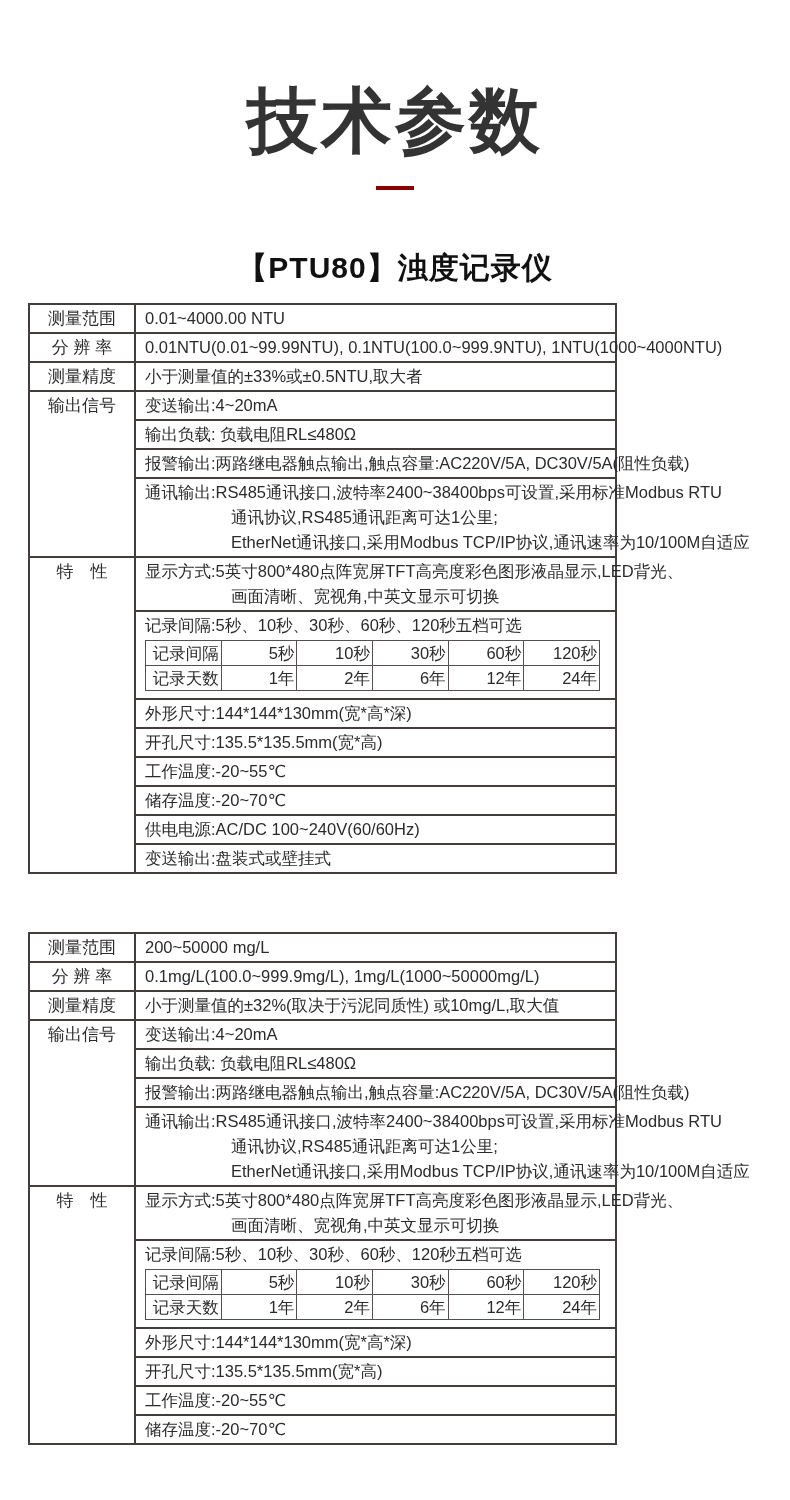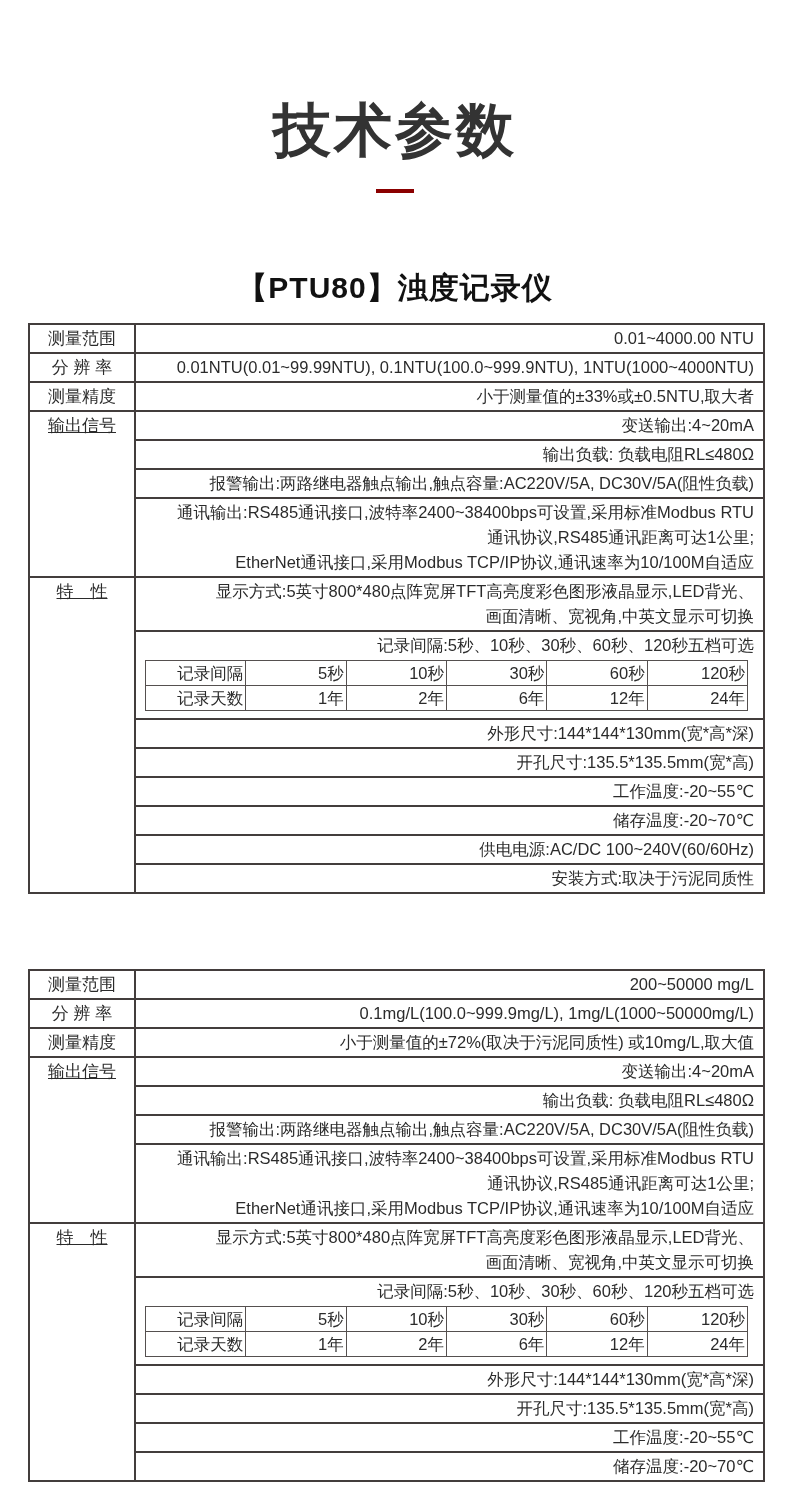--- a/index.html
+++ b/index.html
@@ -5,71 +5,71 @@
   html, body { margin: 0; padding: 0; background: #ffffff; }
   body {
     width: 790px;
     color: #2b2b2b;
     font-family: "Liberation Sans", "DejaVu Sans", sans-serif;
     -webkit-font-smoothing: antialiased;
   }
   .page { padding-top: 85px; padding-bottom: 24px; }
 
   .page-title {
-    margin: 16px;
+    margin: 0;
     text-align: center;
-    font-size: 58px;
+    font-size: 71px;
     font-weight: 900;
     letter-spacing: 3px;
     line-height: 1;
     color: #333333;
   }
   .title-underline {
     width: 38px; height: 4px;
     margin: 30px auto 0 auto;
     background: #8b0000;
   }
 
-  .spec-section { margin-top: 75px; }
+  .spec-section { margin-top: 58px; }
   .section-title {
     margin: 0 0 14px 0;
     text-align: center;
     font-size: 30px;
     font-weight: 700;
     color: #111111;
     letter-spacing: 1px;
   }
 
   table.spec {
     border-collapse: collapse;
     margin-left: 28px;
-    width: 737px;
+    width: 589px;
     table-layout: fixed;
   }
   table.spec th, table.spec td {
     border: 2px solid #433d3c;
     font-weight: 400;
   }
   th.label-cell {
     width: 100px;
     text-align: center;
     font-size: 17px;
     line-height: 25px;
     padding: 1px 2px;
     color: #2b2b2b;
   }
-  th.label-cell.v-top { vertical-align: top; text-decoration: underline; }
+  th.label-cell.v-top { vertical-align: top; }
   th.label-cell.v-mid { vertical-align: middle; }
   td.value-cell {
     padding: 1px 9px;
     font-size: 16.5px;
     line-height: 25px;
     vertical-align: top;
   }
-  .line { white-space: nowrap; text-align: right; }
+  .line { white-space: nowrap; }
   .line.cont { padding-left: 86px; }
 
   table.rec-table {
     border-collapse: collapse;
     width: calc(100% - 6px);
     margin: 2px 0 6px 0;
     table-layout: fixed;
   }
   table.rec-table td {
     border: 1.5px solid #55504f;
@@ -184,21 +184,21 @@
                 <div class="line">储存温度:-20~70℃</div>
               </td>
             </tr>
             <tr>
               <td class="value-cell">
                 <div class="line">供电电源:AC/DC 100~240V(60/60Hz)</div>
               </td>
             </tr>
             <tr>
               <td class="value-cell">
-                <div class="line">安装方式:取决于污泥同质性</div>
+                <div class="line">变送输出:盘装式或壁挂式</div>
               </td>
             </tr>
           </tbody>
         </table>
       </section>
       <section class="spec-section">
         <table class="spec">
           <tbody>
             <tr>
               <th class="label-cell v-mid" rowspan="1">测量范围</th>
@@ -208,21 +208,21 @@
             </tr>
             <tr>
               <th class="label-cell v-mid" rowspan="1">分 辨 率</th>
               <td class="value-cell">
                 <div class="line">0.1mg/L(100.0~999.9mg/L), 1mg/L(1000~50000mg/L)</div>
               </td>
             </tr>
             <tr>
               <th class="label-cell v-mid" rowspan="1">测量精度</th>
               <td class="value-cell">
-                <div class="line">小于测量值的±72%(取决于污泥同质性) 或10mg/L,取大值</div>
+                <div class="line">小于测量值的±32%(取决于污泥同质性) 或10mg/L,取大值</div>
               </td>
             </tr>
             <tr>
               <th class="label-cell v-top" rowspan="4">输出信号</th>
               <td class="value-cell">
                 <div class="line">变送输出:4~20mA</div>
               </td>
             </tr>
             <tr>
               <td class="value-cell">

